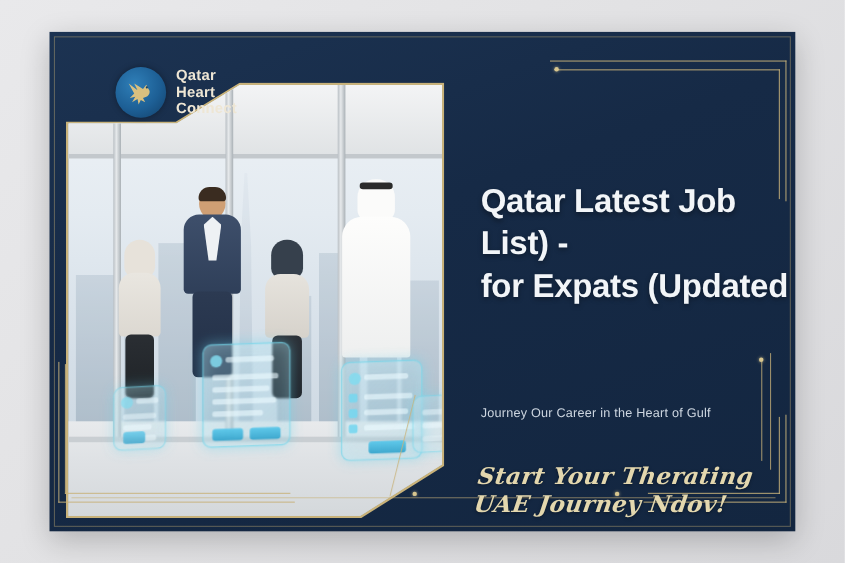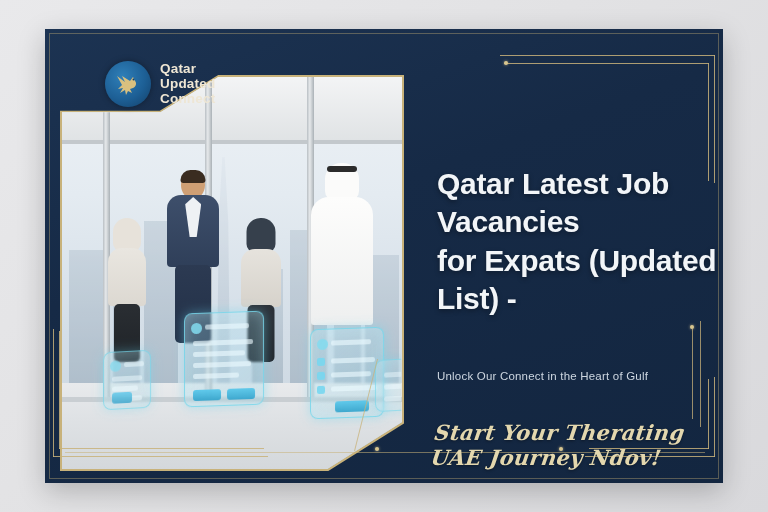--- a/index.html
+++ b/index.html
@@ -316,31 +316,30 @@
 
     <div class="logo">
       <div class="logo-mark">
         <svg width="34" height="34" viewBox="0 0 34 34" aria-hidden="true">
           <path d="M6 9 L14 15 L11 9 L19 14 L22 10 L24 14 C26 16 25 20 22 21 L19 22 L21 26 L17 24 L15 28 L14 23 L9 26 L12 21 L7 22 L11 18 Z" fill="#d9c07f"></path>
           <circle cx="22.5" cy="12.5" r="1" fill="#123f68"></circle>
         </svg>
       </div>
       <div class="logo-text">
         <span>Qatar</span>
-        <span>Updated</span>
+        <span>Heart</span>
         <span>Connect</span>
       </div>
     </div>
 
     <div class="text-col">
       <div class="headline">
         <div>Qatar Latest Job</div>
-        <div>Vacancies</div>
+        <div>List) -</div>
         <div>for Expats (Updated</div>
-        <div>List) -</div>
       </div>
     </div>
 
-    <div class="subtitle">Unlock Our Connect in the Heart of Gulf</div>
+    <div class="subtitle">Journey Our Career in the Heart of Gulf</div>
     <div class="tagline">Start Your Therating UAE Journey Ndov!</div>
   </div>
 
 </div>
 
 </body></html>

